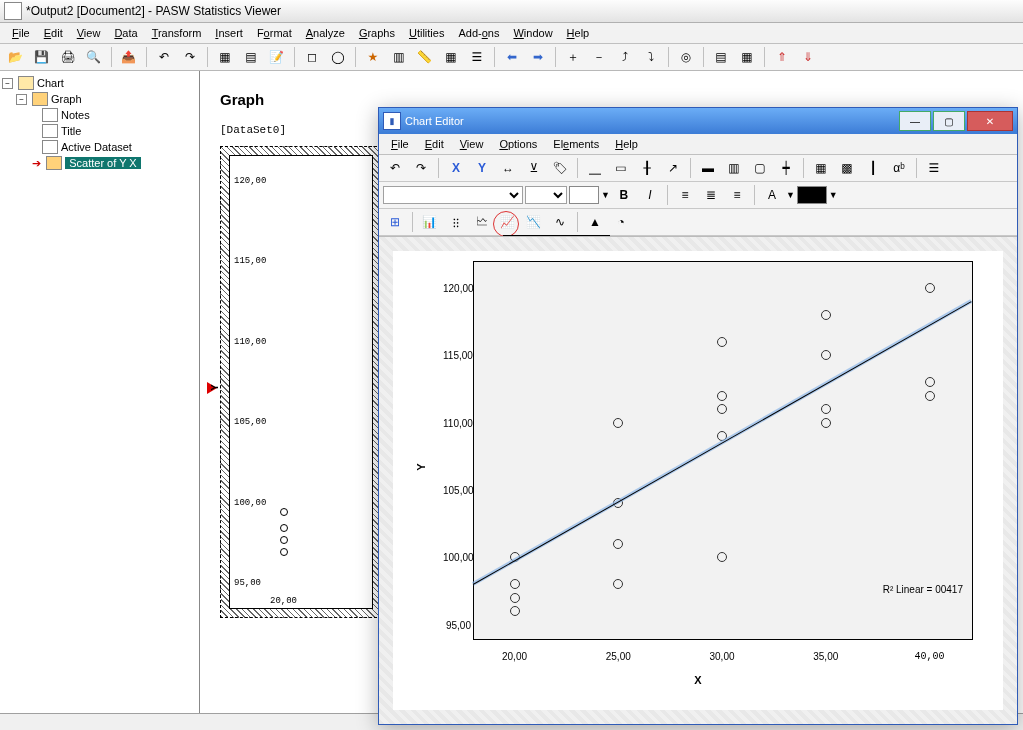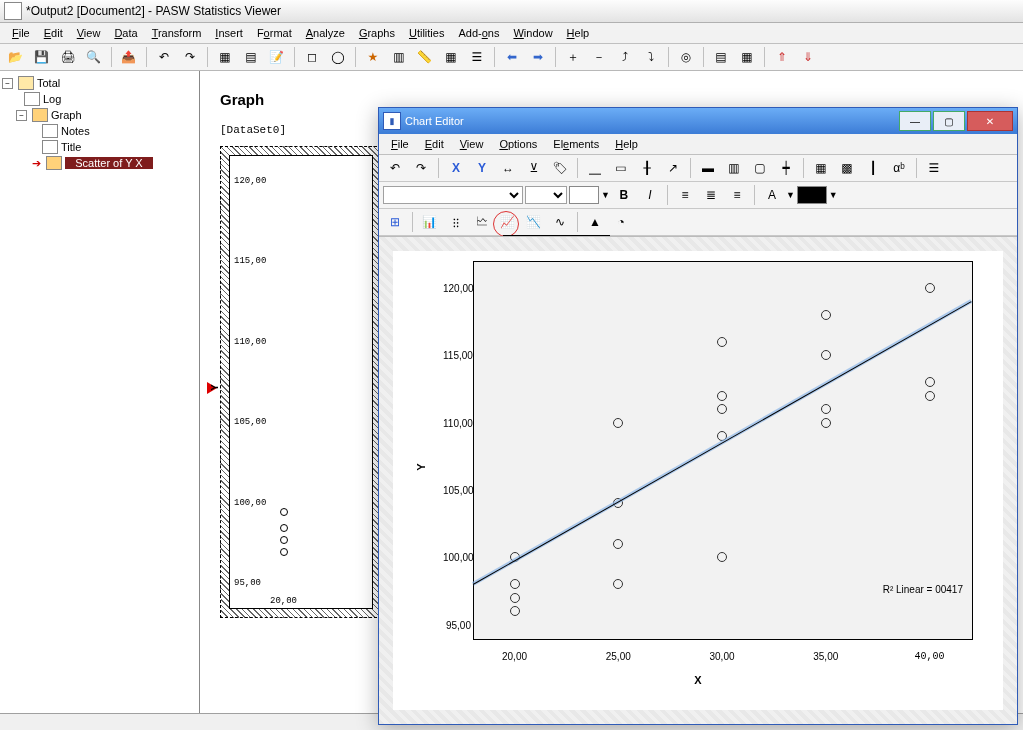--- a/index.html
+++ b/index.html
@@ -11,21 +11,21 @@
 .menuitem u { text-decoration:underline; }
 .toolbar { height:26px; background:#f4f4f4; border-bottom:1px solid #b8b8b8; display:flex; align-items:center; padding:0 4px; gap:2px; }
 .tbbtn { width:22px; height:22px; border:1px solid transparent; display:flex; align-items:center; justify-content:center; font-size:12px; }
 .tbsep { width:1px; height:20px; background:#c0c0c0; margin:0 3px; }
 .body { display:flex; height:calc(100% - 88px); }
 .tree { width:195px; background:#fff; border-right:1px solid #888; padding:4px 2px; font-size:11px; }
 .tree-line { display:flex; align-items:center; gap:3px; padding:1px 0; }
 .tree-ico { width:14px; height:12px; border:1px solid #888; background:#ffe9a8; display:inline-block; }
 .tree-ico.doc { background:#fff; }
 .tree-ico.graph { background:#ffd27a; }
-.tree-sel { background:#7f1d1d; color:#fff; padding:0 10px; }
+.tree-sel { background:#0f766e; color:#fff; padding:0 4px; }
 .expander { width:9px; height:9px; border:1px solid #888; display:inline-flex; align-items:center; justify-content:center; font-size:8px; margin-right:2px; }
 .content { flex:1; background:#fff; position:relative; overflow:hidden; }
 .content-inner { padding:20px; font-family:"Courier New",monospace; }
 .content h2 { font-family:Arial,sans-serif; margin:0 0 16px 0; font-size:15px; font-weight:bold; }
 .hatched { width:160px; height:470px; border:1px dashed #000; margin-top:10px; position:relative;
   background-image:repeating-linear-gradient(45deg,#666 0 1px,transparent 1px 4px); }
 .hatched-inner { position:absolute; inset:8px; background:#fff; border:1px solid #000; }
 .red-arrow { position:absolute; left:-14px; top:50%; width:0;height:0;border-top:6px solid transparent;border-bottom:6px solid transparent;border-left:10px solid #d00; }
 .bg-ytick { position:absolute; left:4px; font-size:9px; }
 .bg-xtick { position:absolute; bottom:2px; font-size:9px; }
@@ -122,38 +122,38 @@
     <div class="tbsep"></div>
     <div class="tbbtn" style="color:#c33">⇑</div>
     <div class="tbbtn" style="color:#c33">⇓</div>
   </div>
 
   <div class="body">
     <div class="tree">
       <div class="tree-line">
           <span class="expander">−</span>
           <span class="tree-ico"></span>
-          <span>Total</span>
-        </div>
-      <div class="tree-line" style="padding-left:22px">
-          <span class="tree-ico doc"></span>
-          <span>Log</span>
+          <span>Chart</span>
         </div>
       <div class="tree-line" style="padding-left:14px">
           <span class="expander">−</span>
           <span class="tree-ico graph"></span>
           <span>Graph</span>
         </div>
       <div class="tree-line" style="padding-left:40px">
           <span class="tree-ico doc"></span>
           <span>Notes</span>
         </div>
       <div class="tree-line" style="padding-left:40px">
           <span class="tree-ico doc"></span>
           <span>Title</span>
+        </div>
+      <div class="tree-line" style="padding-left:40px">
+          <span class="tree-ico doc"></span>
+          <span>Active Dataset</span>
         </div>
       <div class="tree-line" style="padding-left:30px">
           <span style="color:#c00;margin-right:2px">➔</span>
           <span class="tree-ico graph"></span>
           <span class="tree-sel">Scatter of Y X</span>
         </div>
     </div>
 
     <div class="content">
       <div class="content-inner">

